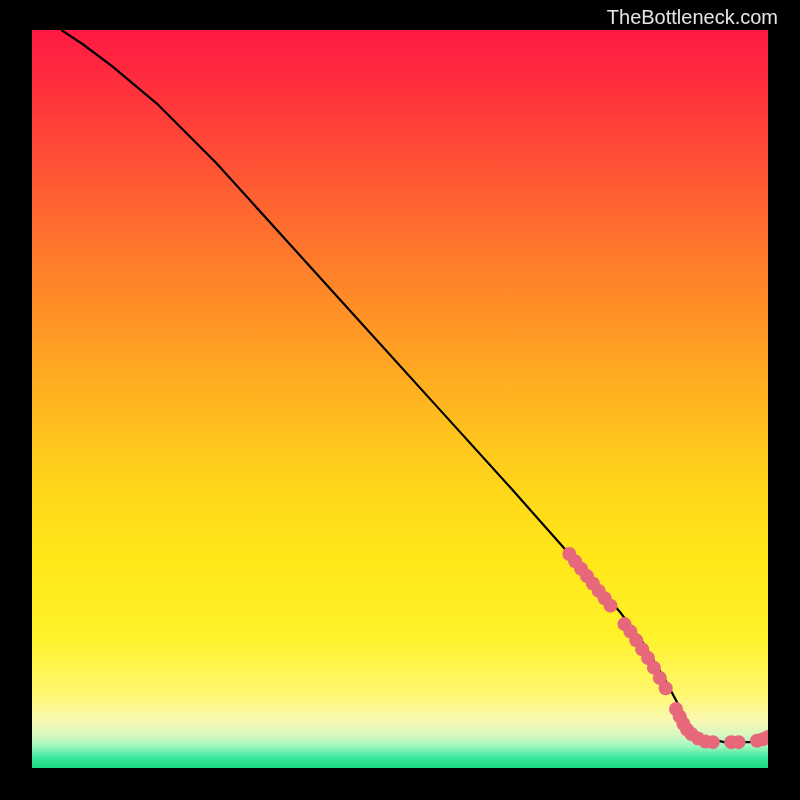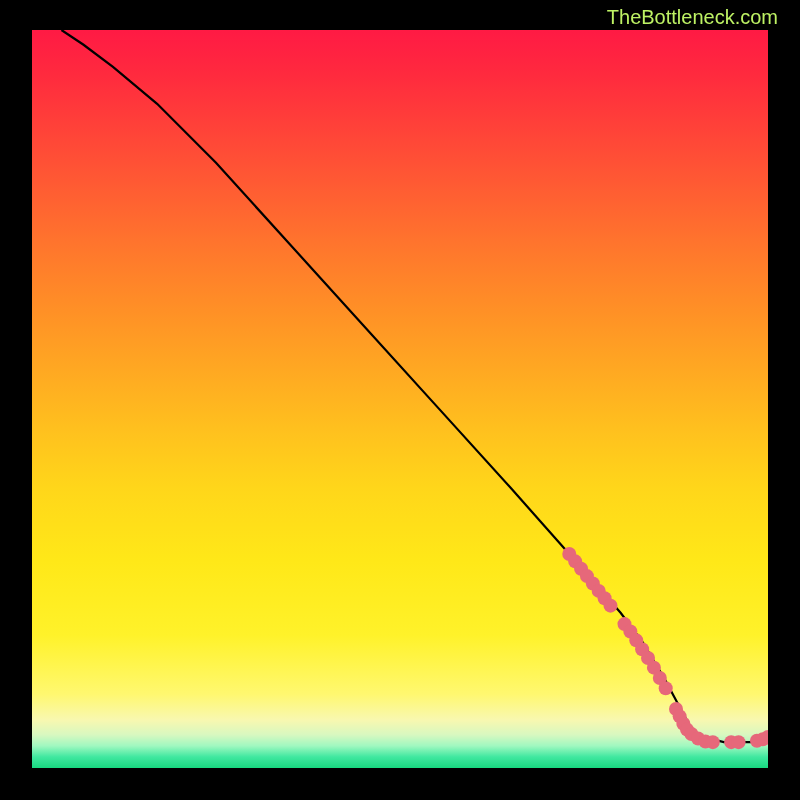--- a/index.html
+++ b/index.html
@@ -14,21 +14,21 @@
   .container {
     width: 800px;
     height: 800px;
     position: relative;
     background: #000;
   }
   .watermark {
     position: absolute;
     top: 6px;
     right: 22px;
-    color: #bef264;
+    color: #e5e5e5;
     font-size: 20px;
     font-weight: 500;
     z-index: 10;
   }
   .plot-area {
     position: absolute;
     left: 32px;
     top: 30px;
     width: 736px;
     height: 738px;

